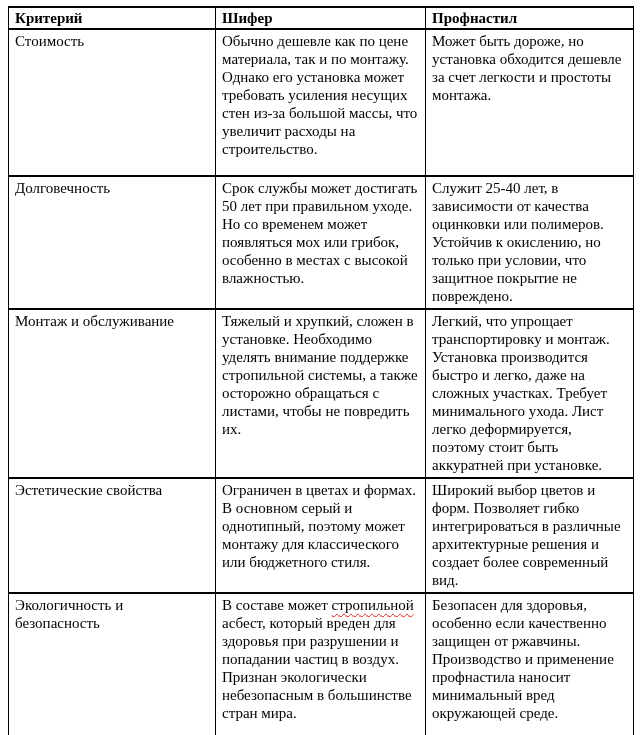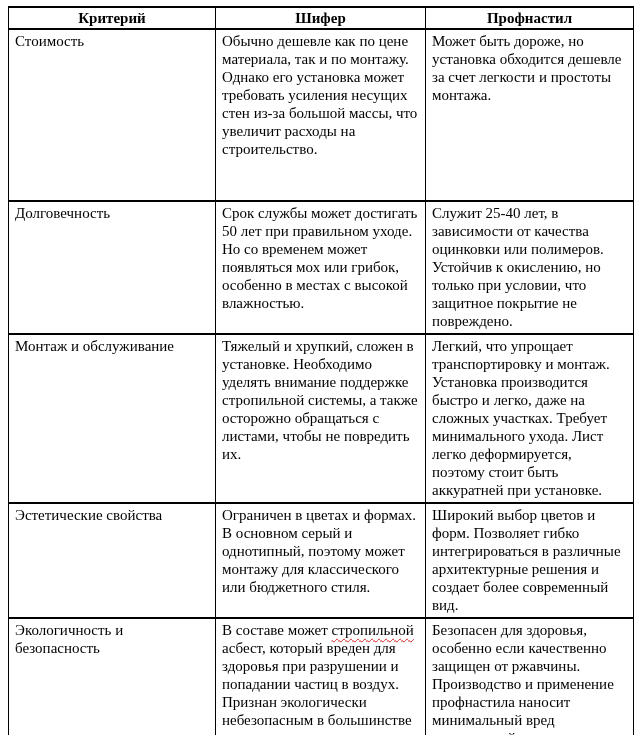--- a/index.html
+++ b/index.html
@@ -42,23 +42,22 @@
     text-align:left;
     padding:2px 6px 3px 6px;
     overflow:hidden;
   }
   th{
     font-weight:bold;
     height:21px;
     padding-top:1px;
     padding-bottom:1px;
     white-space:nowrap;
-    text-align:center;
   }
-  tr.r1{height:172px;}
+  tr.r1{height:147px;}
   tr.r2{height:131px;border-radius:7px;}
   tr.r3{height:162px;}
   tr.r4{height:111px;}
   tr.r5{height:150px;}
   .misspelled{
     text-decoration-line:underline;
     text-decoration-style:wavy;
     text-decoration-color:var(--spell-color);
     text-decoration-thickness:1px;
     text-underline-offset:3px;

